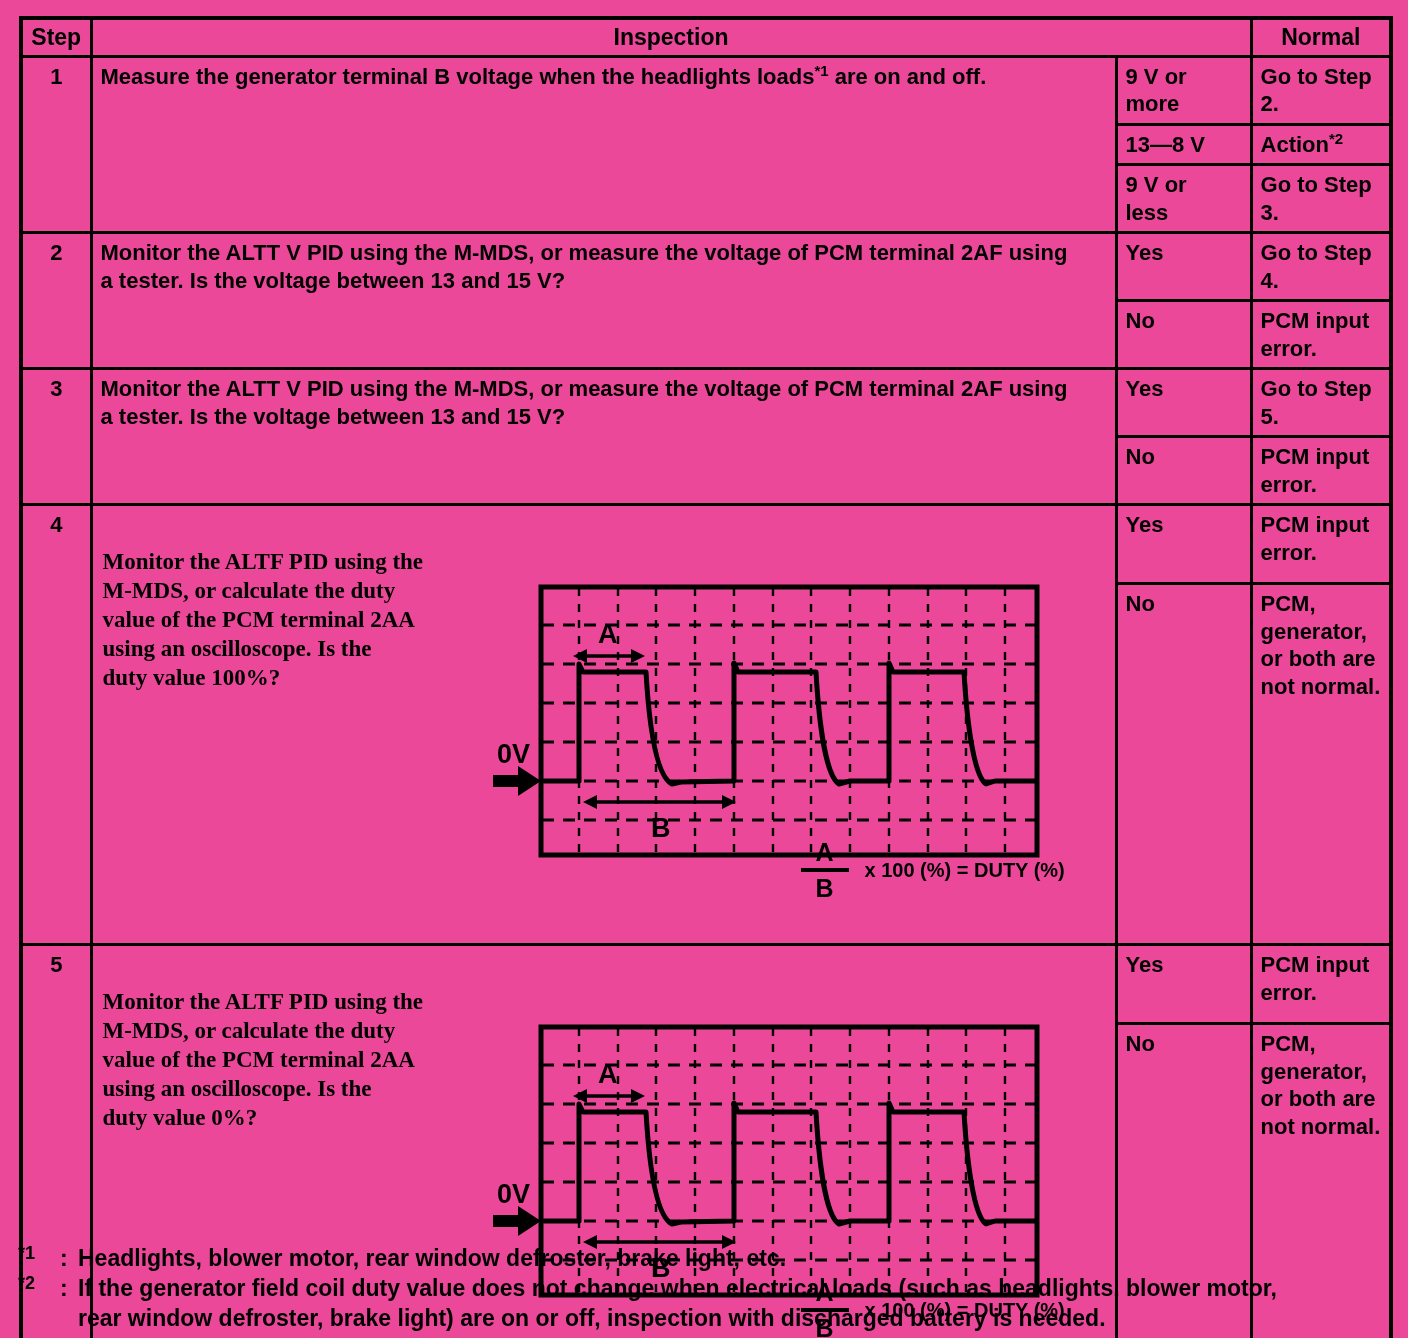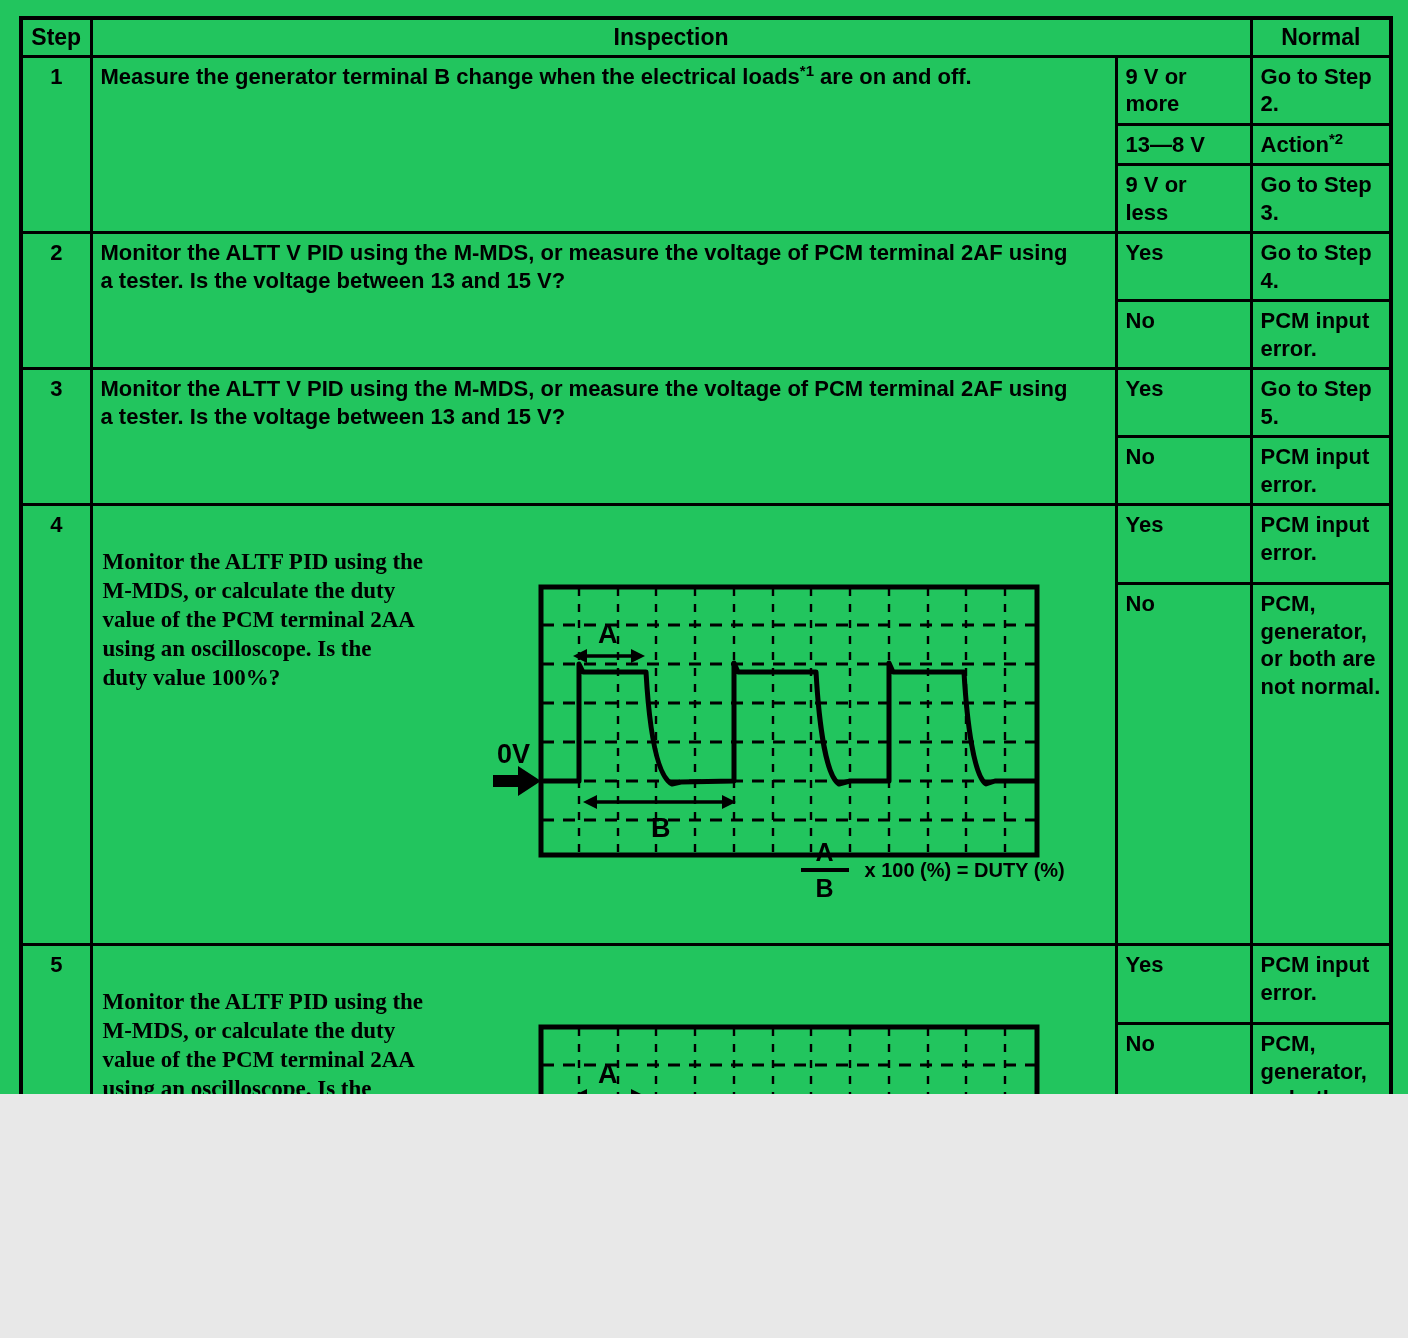--- a/index.html
+++ b/index.html
@@ -1,17 +1,17 @@
 <!DOCTYPE html>
 <html><head>
 <meta charset="utf-8">
 <style>
   html,body{margin:0;padding:0;background:#e8e8e8;}
   .page{
-    width:1408px;height:1094px;position:relative;background:#22c55e;
+    width:1408px;height:1338px;position:relative;background:#ec4899;
     font-family:"Liberation Sans","DejaVu Sans",sans-serif;
     font-weight:700;color:#000;overflow:hidden;
   }
   table.flow{
     position:absolute;left:19px;top:16px;
     border-collapse:collapse;table-layout:fixed;width:1370px;
     border:4px solid #000;
   }
   table.flow th, table.flow td{
     border:3px solid #000;vertical-align:top;
@@ -65,21 +65,21 @@
 
     <tbody>
         <tr style="height:34px">
       <th>Step</th>
       <th colspan="2">Inspection</th>
       <th>Normal</th>
     </tr>
 
     <tr style="height:62px">
       <td class="step" rowspan="3">1</td>
-      <td class="insp" rowspan="3"><span>Measure the generator terminal B change when the electrical loads</span><sup class="fnref">*1</sup><span> are on and off.</span></td>
+      <td class="insp" rowspan="3"><span>Measure the generator terminal B voltage when the headlights loads</span><sup class="fnref">*1</sup><span> are on and off.</span></td>
       <td>9 V or
 more</td>
       <td>Go to Step
 2.</td>
     </tr>
     <tr style="height:40px">
       <td>13—8 V</td>
       <td><span>Action</span><sup class="fnref">*2</sup></td>
     </tr>
     <tr style="height:66px">

